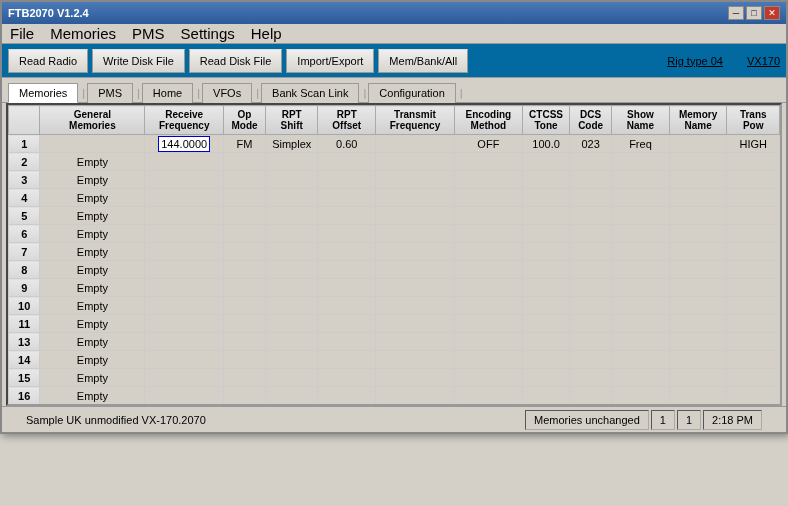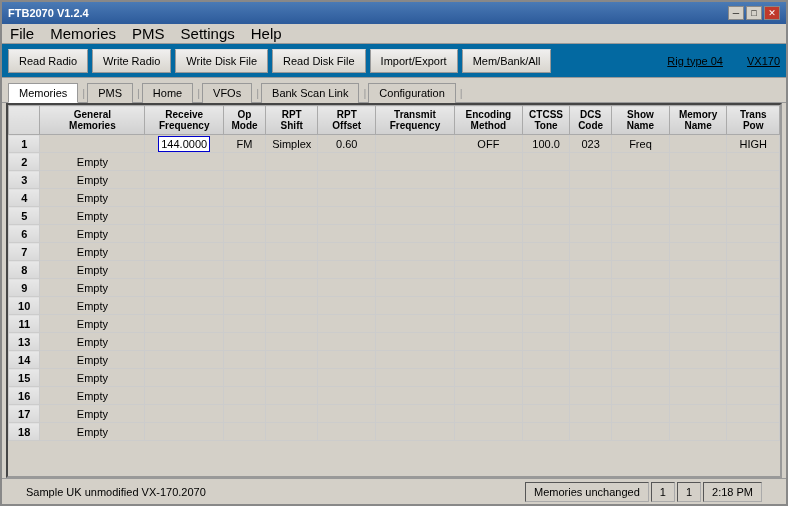--- a/index.html
+++ b/index.html
@@ -173,21 +173,21 @@
     }
     .content-area {
       background: #d4d0c8;
       border: 2px inset #999;
       margin: 0 4px 0 4px;
       flex: 1;
       overflow: hidden;
       height: 368px;
     }
     .outer {
-      height: 506px;
+      height: 434px;
       display: flex;
       flex-direction: column;
       border: 2px solid #888;
       box-shadow: 2px 2px 8px rgba(0,0,0,0.4);
     }
   </style>
 </head>
 <body>
 
 <div class="outer">
@@ -204,21 +204,20 @@
   <div class="menu-bar">
     <span class="menu-item">File</span>
     <span class="menu-item">Memories</span>
     <span class="menu-item">PMS</span>
     <span class="menu-item">Settings</span>
     <span class="menu-item">Help</span>
   </div>
 
   <div class="toolbar">
     <button class="toolbar-btn">Read Radio</button>
-    <button class="toolbar-btn">Write Radio</button>
     <button class="toolbar-btn">Write Disk File</button>
     <button class="toolbar-btn">Read Disk File</button>
     <button class="toolbar-btn">Import/Export</button>
     <button class="toolbar-btn">Mem/Bank/All</button>
     <div class="rig-info">
       <span>Rig type 04</span>
       <span>VX170</span>
     </div>
   </div>
 

